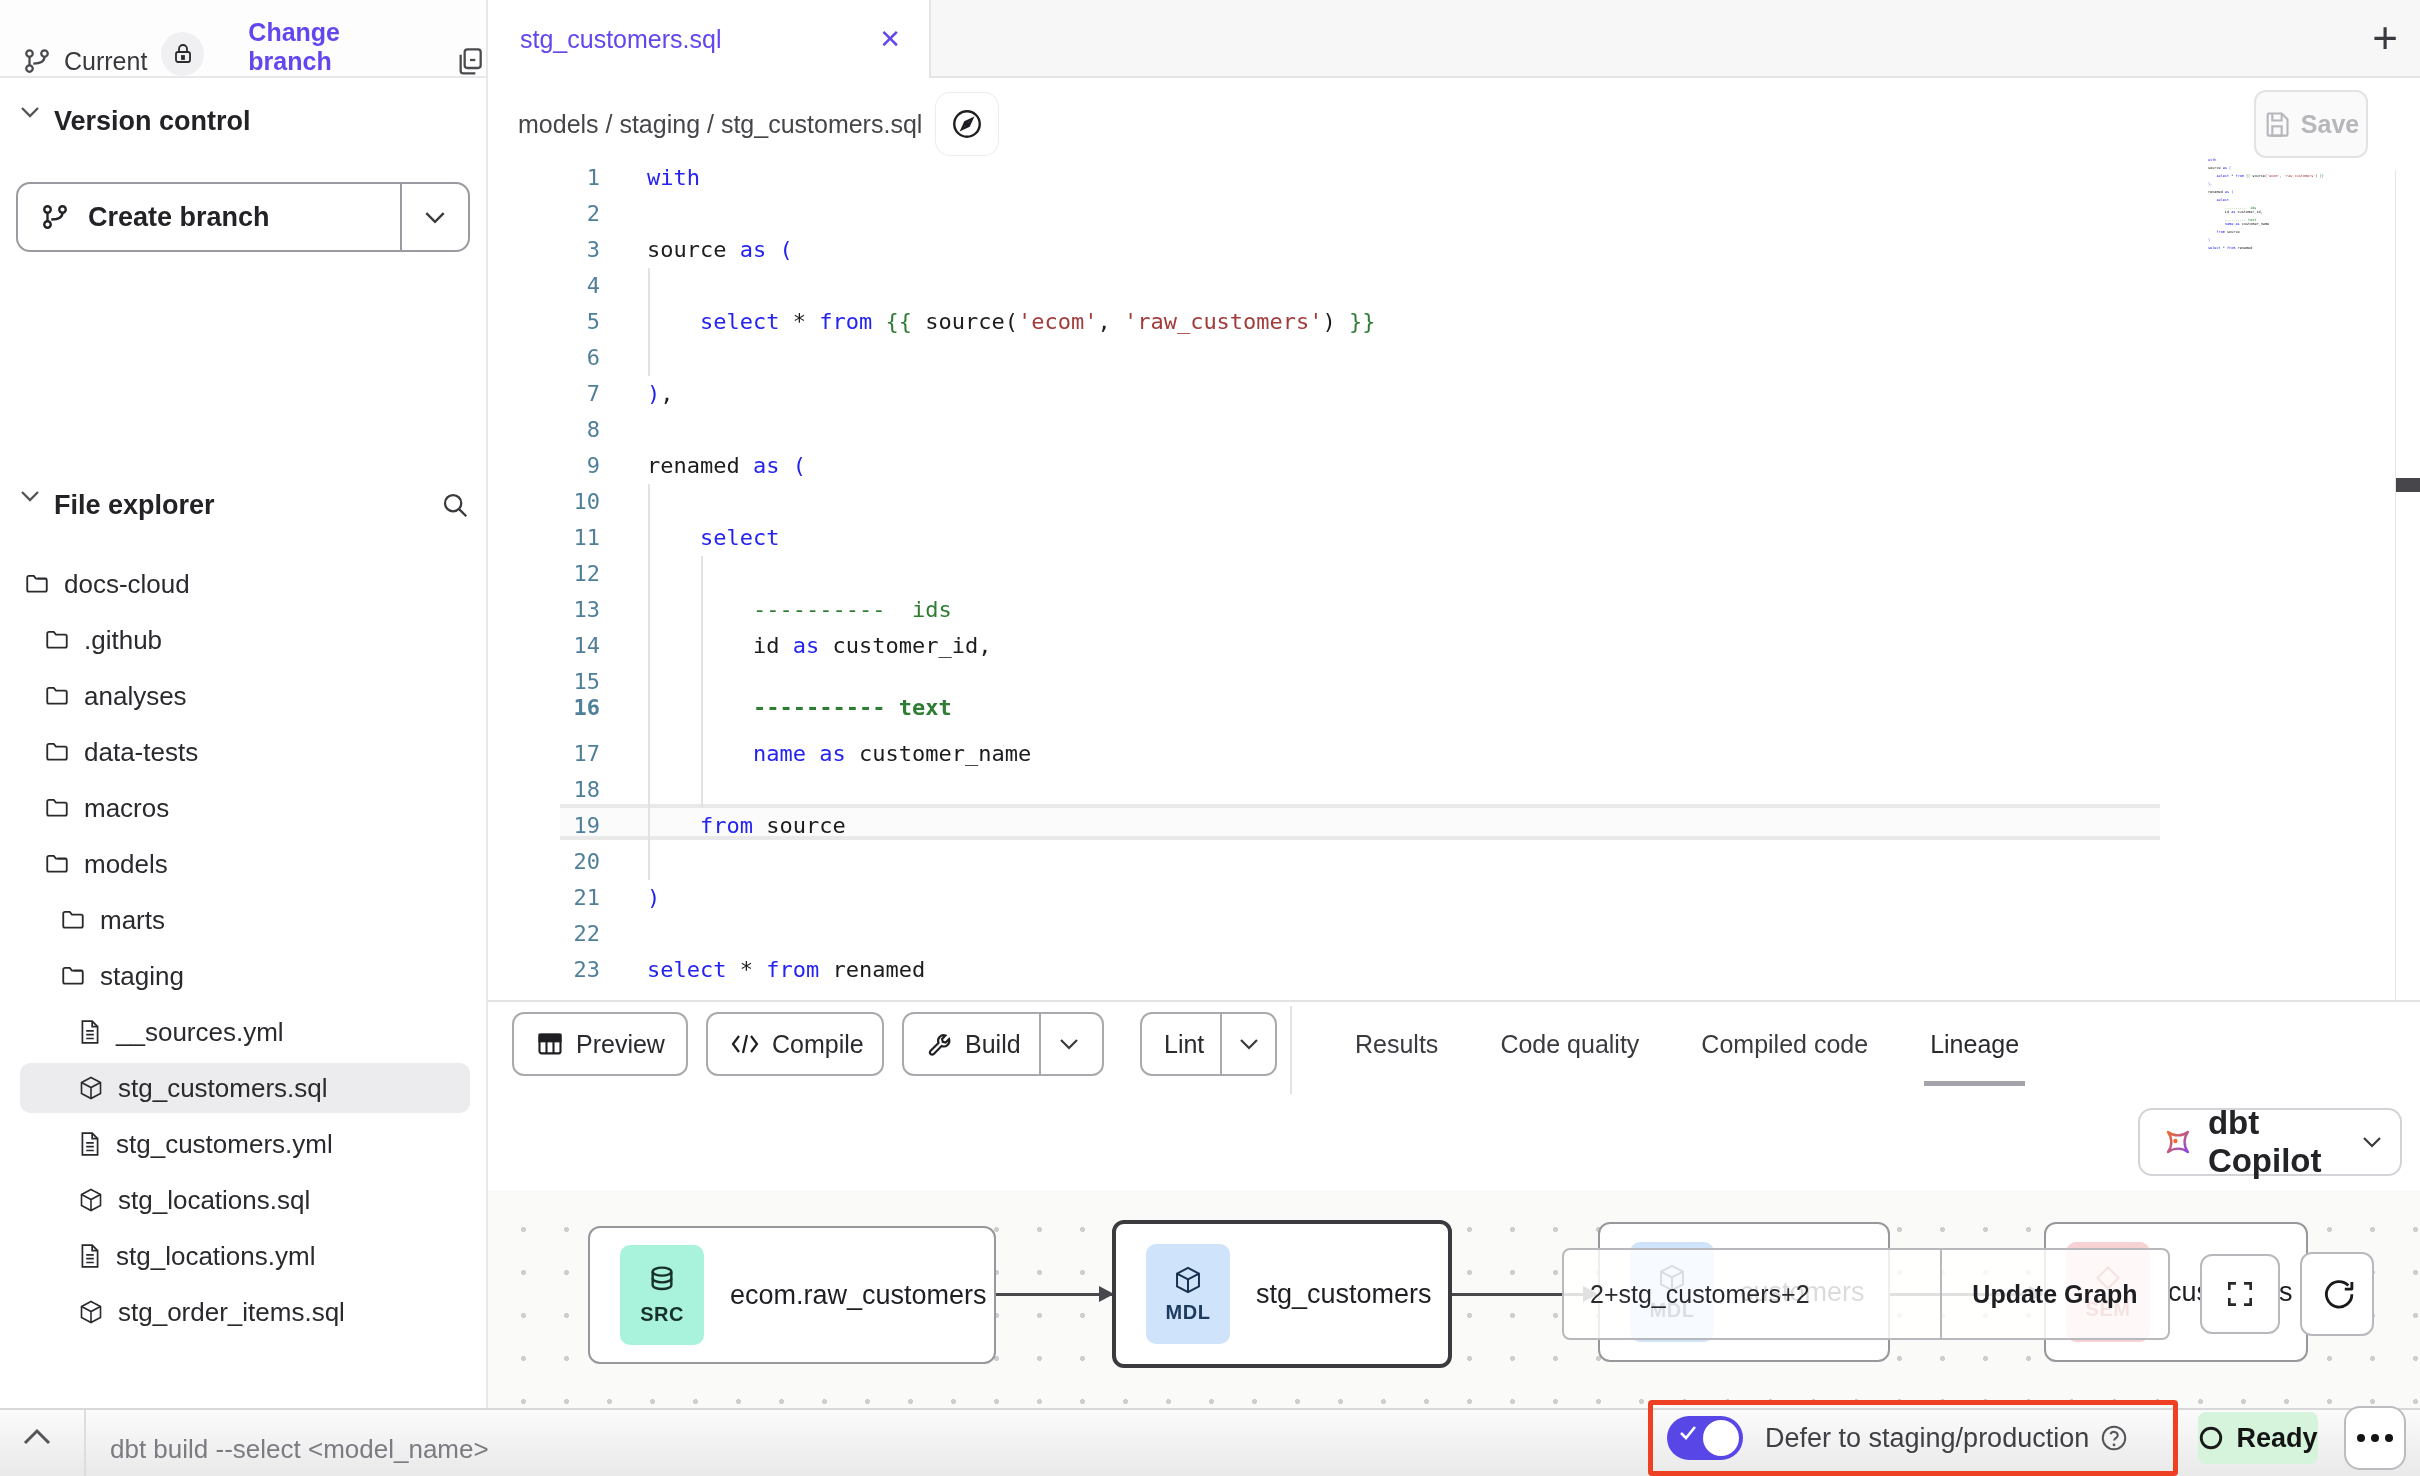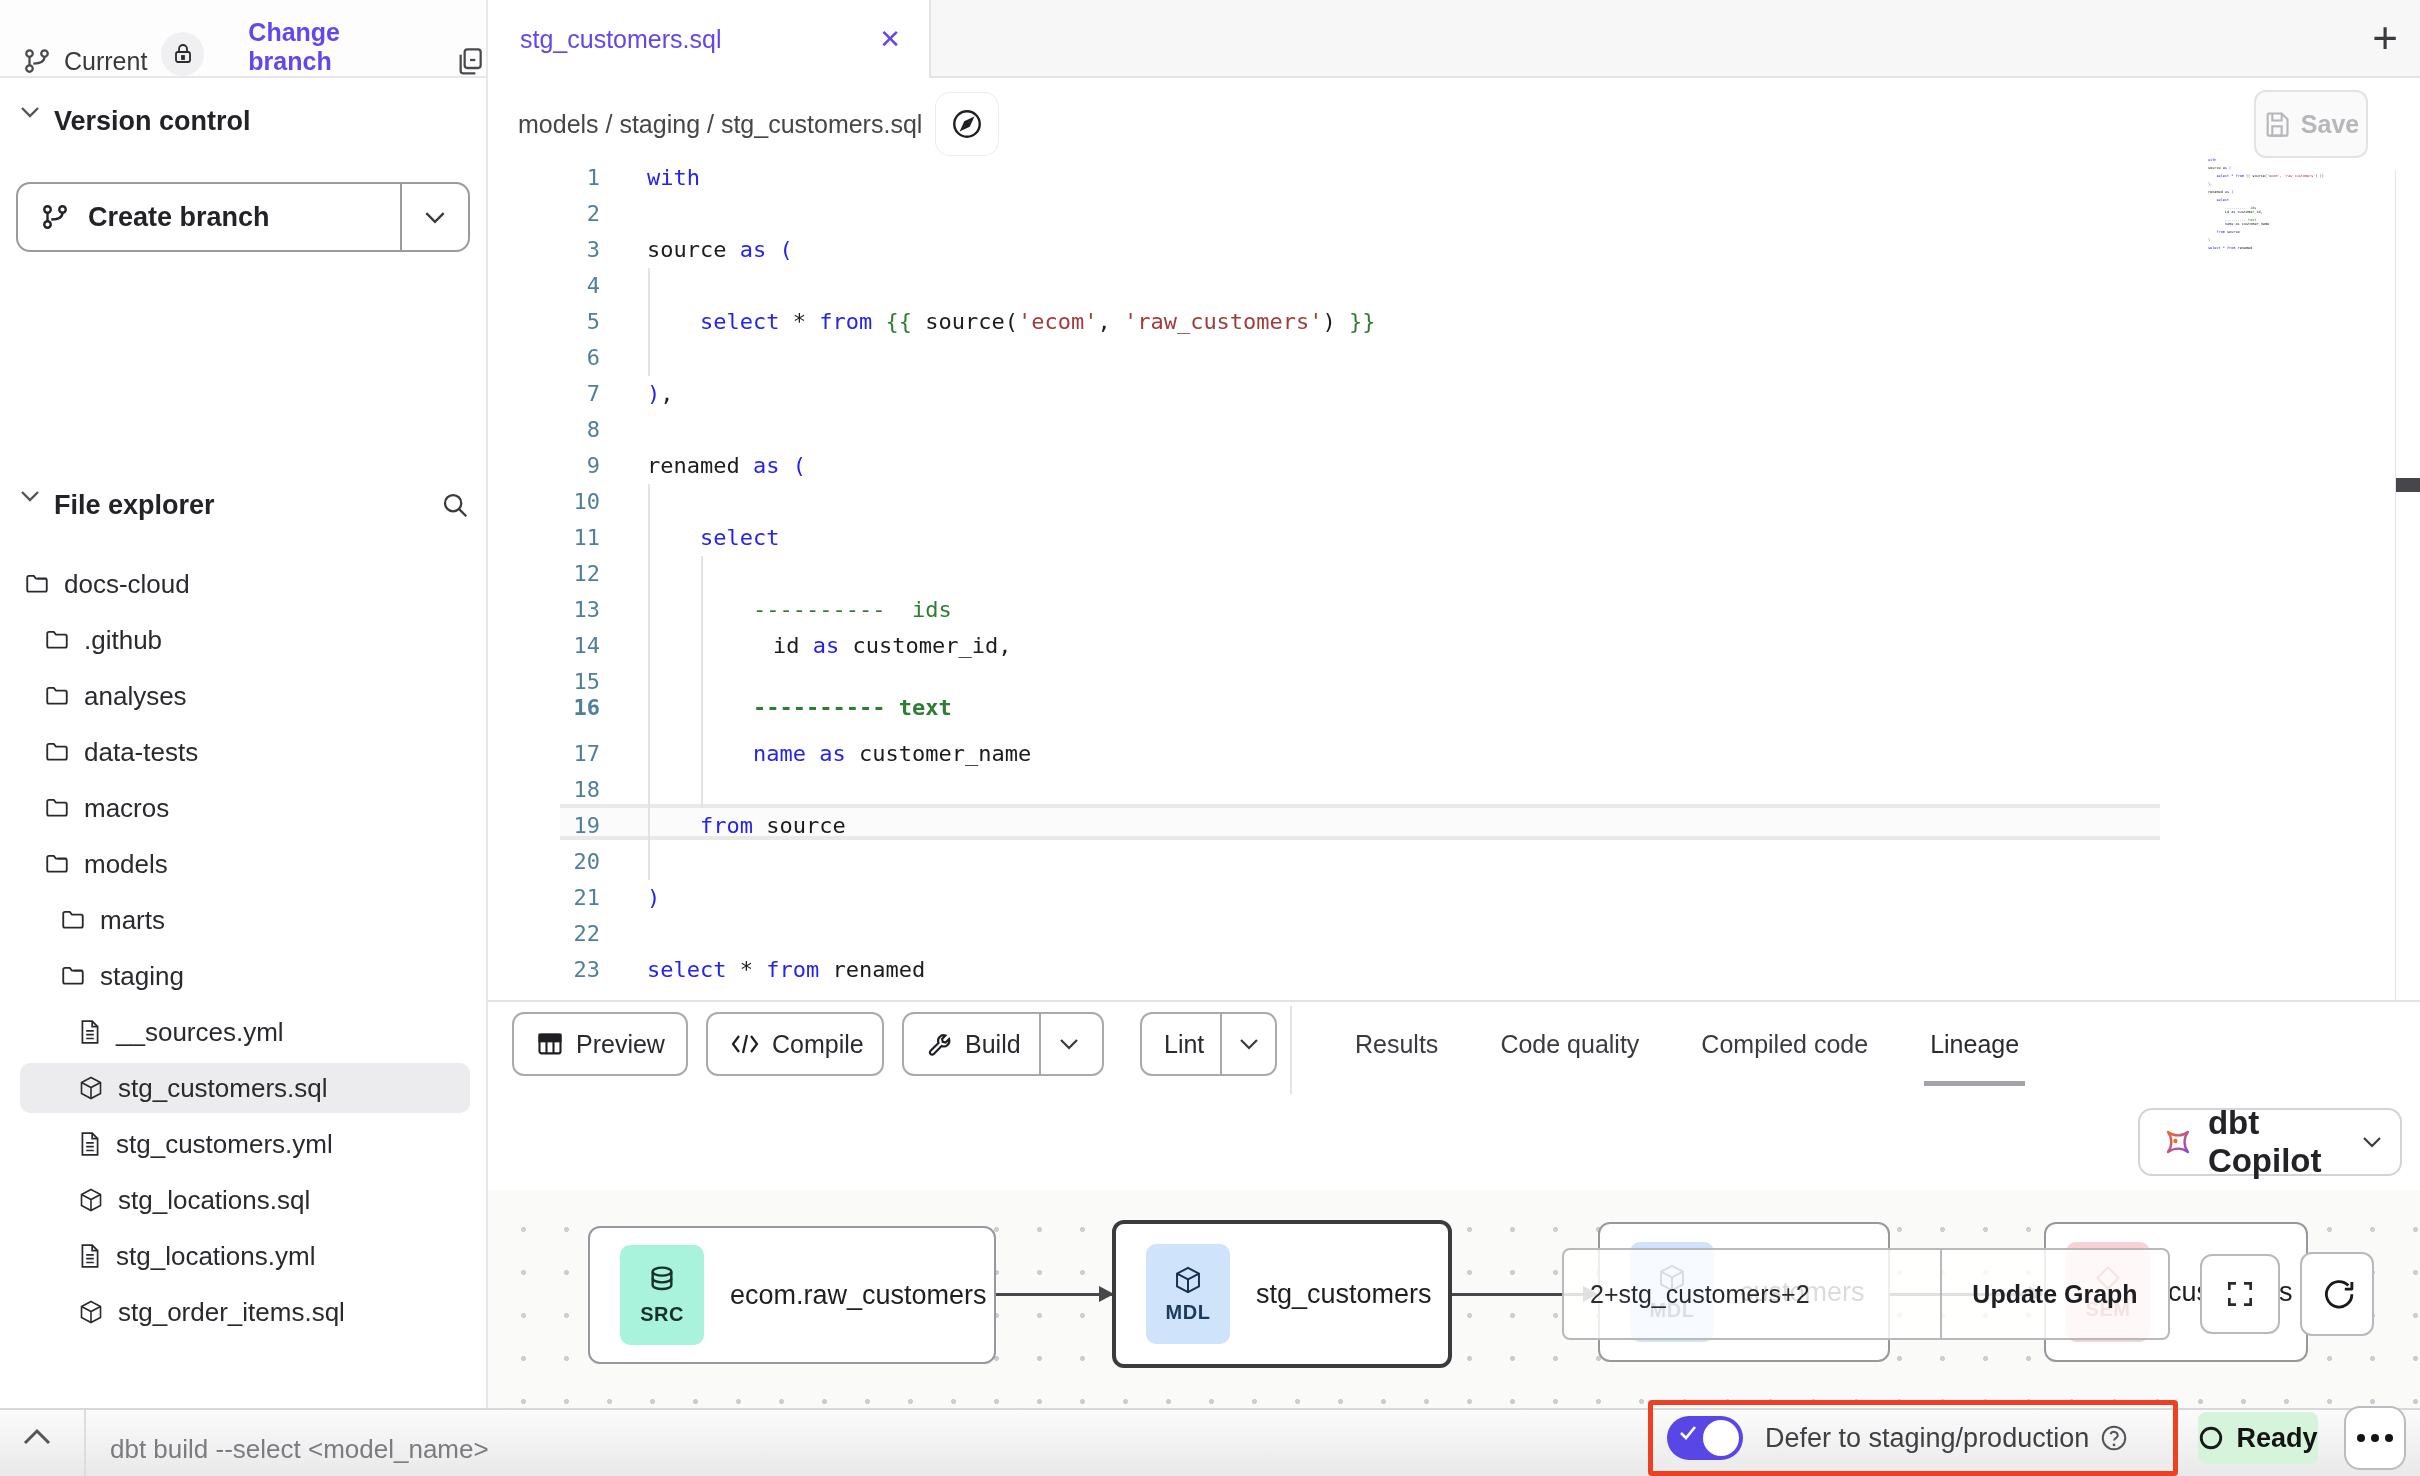--- a/index.html
+++ b/index.html
@@ -334,21 +334,21 @@
         <div class="cline" style="top: 98px;"><span class="ln">4</span><span class="ctext"></span></div>
         <div class="cline" style="top: 134px;"><span class="ln">5</span><span class="ctext"><span class="pl">    </span><span class="kw">select</span><span class="pl"> * </span><span class="kw">from</span><span class="pl"> </span><span class="grn">{{</span><span class="pl"> source(</span><span class="str">'ecom'</span><span class="pl">, </span><span class="str">'raw_customers'</span><span class="pl">) </span><span class="grn">}}</span></span></div>
         <div class="cline" style="top: 170px;"><span class="ln">6</span><span class="ctext"></span></div>
         <div class="cline" style="top: 206px;"><span class="ln">7</span><span class="ctext"><span class="kw">)</span><span class="pl">,</span></span></div>
         <div class="cline" style="top: 242px;"><span class="ln">8</span><span class="ctext"></span></div>
         <div class="cline" style="top: 278px;"><span class="ln">9</span><span class="ctext"><span class="pl">renamed </span><span class="kw">as</span><span class="pl"> </span><span class="kw">(</span></span></div>
         <div class="cline" style="top: 314px;"><span class="ln">10</span><span class="ctext"></span></div>
         <div class="cline" style="top: 350px;"><span class="ln">11</span><span class="ctext"><span class="pl">    </span><span class="kw">select</span></span></div>
         <div class="cline" style="top: 386px;"><span class="ln">12</span><span class="ctext"></span></div>
         <div class="cline" style="top: 422px;"><span class="ln">13</span><span class="ctext"><span class="pl">        </span><span class="grn">----------  ids</span></span></div>
-        <div class="cline" style="top: 458px; gap: 20px;"><span class="ln">14</span><span class="ctext"><span class="pl">        id </span><span class="kw">as</span><span class="pl"> customer_id,</span></span></div>
+        <div class="cline" style="top: 458px;"><span class="ln">14</span><span class="ctext"><span class="pl">        id </span><span class="kw">as</span><span class="pl"> customer_id,</span></span></div>
         <div class="cline" style="top: 494px;"><span class="ln">15</span><span class="ctext"></span></div>
         <div class="cline" style="top: 520px; font-weight: bold;"><span class="ln">16</span><span class="ctext"><span class="pl">        </span><span class="grn">---------- text</span></span></div>
         <div class="cline" style="top: 566px;"><span class="ln">17</span><span class="ctext"><span class="pl">        </span><span class="kw">name</span><span class="pl"> </span><span class="kw">as</span><span class="pl"> customer_name</span></span></div>
         <div class="cline" style="top: 602px;"><span class="ln">18</span><span class="ctext"></span></div>
         <div class="cline" style="top: 638px;"><span class="ln">19</span><span class="ctext"><span class="pl">    </span><span class="kw">from</span><span class="pl"> source</span></span></div>
         <div class="cline" style="top: 674px;"><span class="ln">20</span><span class="ctext"></span></div>
         <div class="cline" style="top: 710px;"><span class="ln">21</span><span class="ctext"><span class="kw">)</span></span></div>
         <div class="cline" style="top: 746px;"><span class="ln">22</span><span class="ctext"></span></div>
         <div class="cline" style="top: 782px;"><span class="ln">23</span><span class="ctext"><span class="kw">select</span><span class="pl"> * </span><span class="kw">from</span><span class="pl"> renamed</span></span></div>
       </div>

